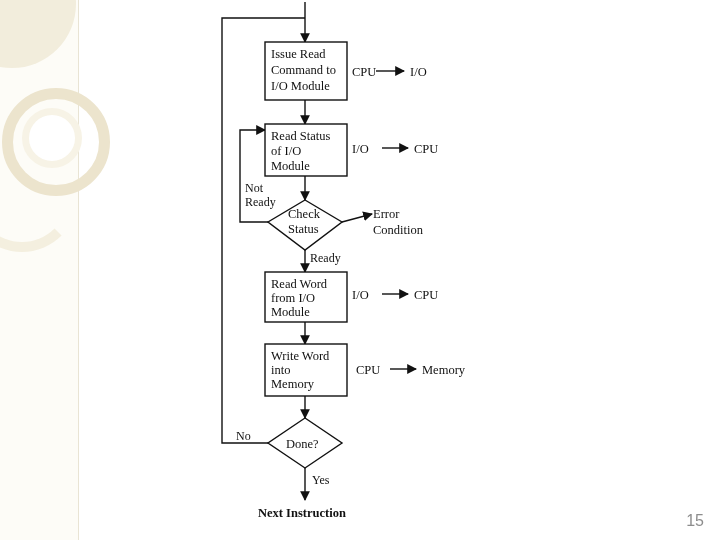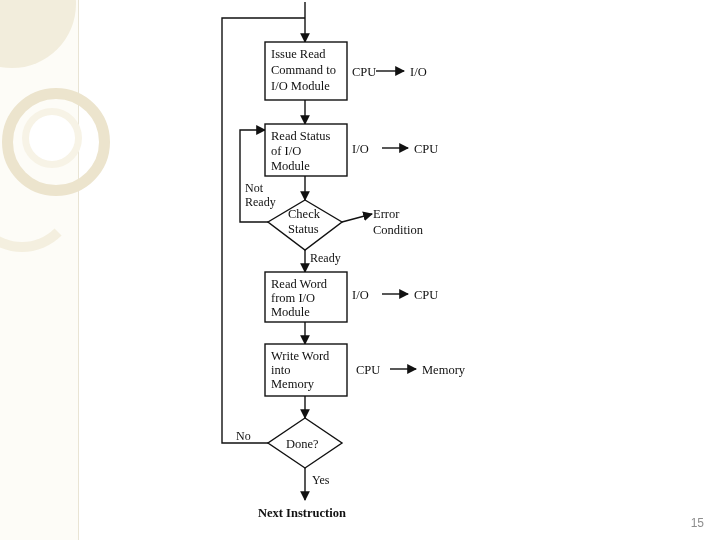--- a/index.html
+++ b/index.html
@@ -29,21 +29,21 @@
     position:absolute;left:-34px;top:140px;width:92px;height:92px;
     border-radius:50%;border:10px solid #f4efdf;border-right-color:transparent;
     border-top-color:transparent;background:transparent;
   }
   
   #diagram{position:absolute;left:0;top:0;width:720px;height:392px;}
   #diagram svg{display:block;}
   .page-number{
     position:absolute;right:16px;bottom:10px;
     font-family:"Liberation Sans", sans-serif;
-    font-size:12px;color:#8d8d8d;
+    font-size:16px;color:#8d8d8d;
   }
   text{font-family:"Liberation Serif", serif;fill:#111;}
   .box-label{font-size:12.5px;}
   .side-label{font-size:12.5px;}
   .small-label{font-size:12px;}
   .foot-label{font-size:12.5px;font-weight:bold;}
 </style>
 </head>
 <body>
 

